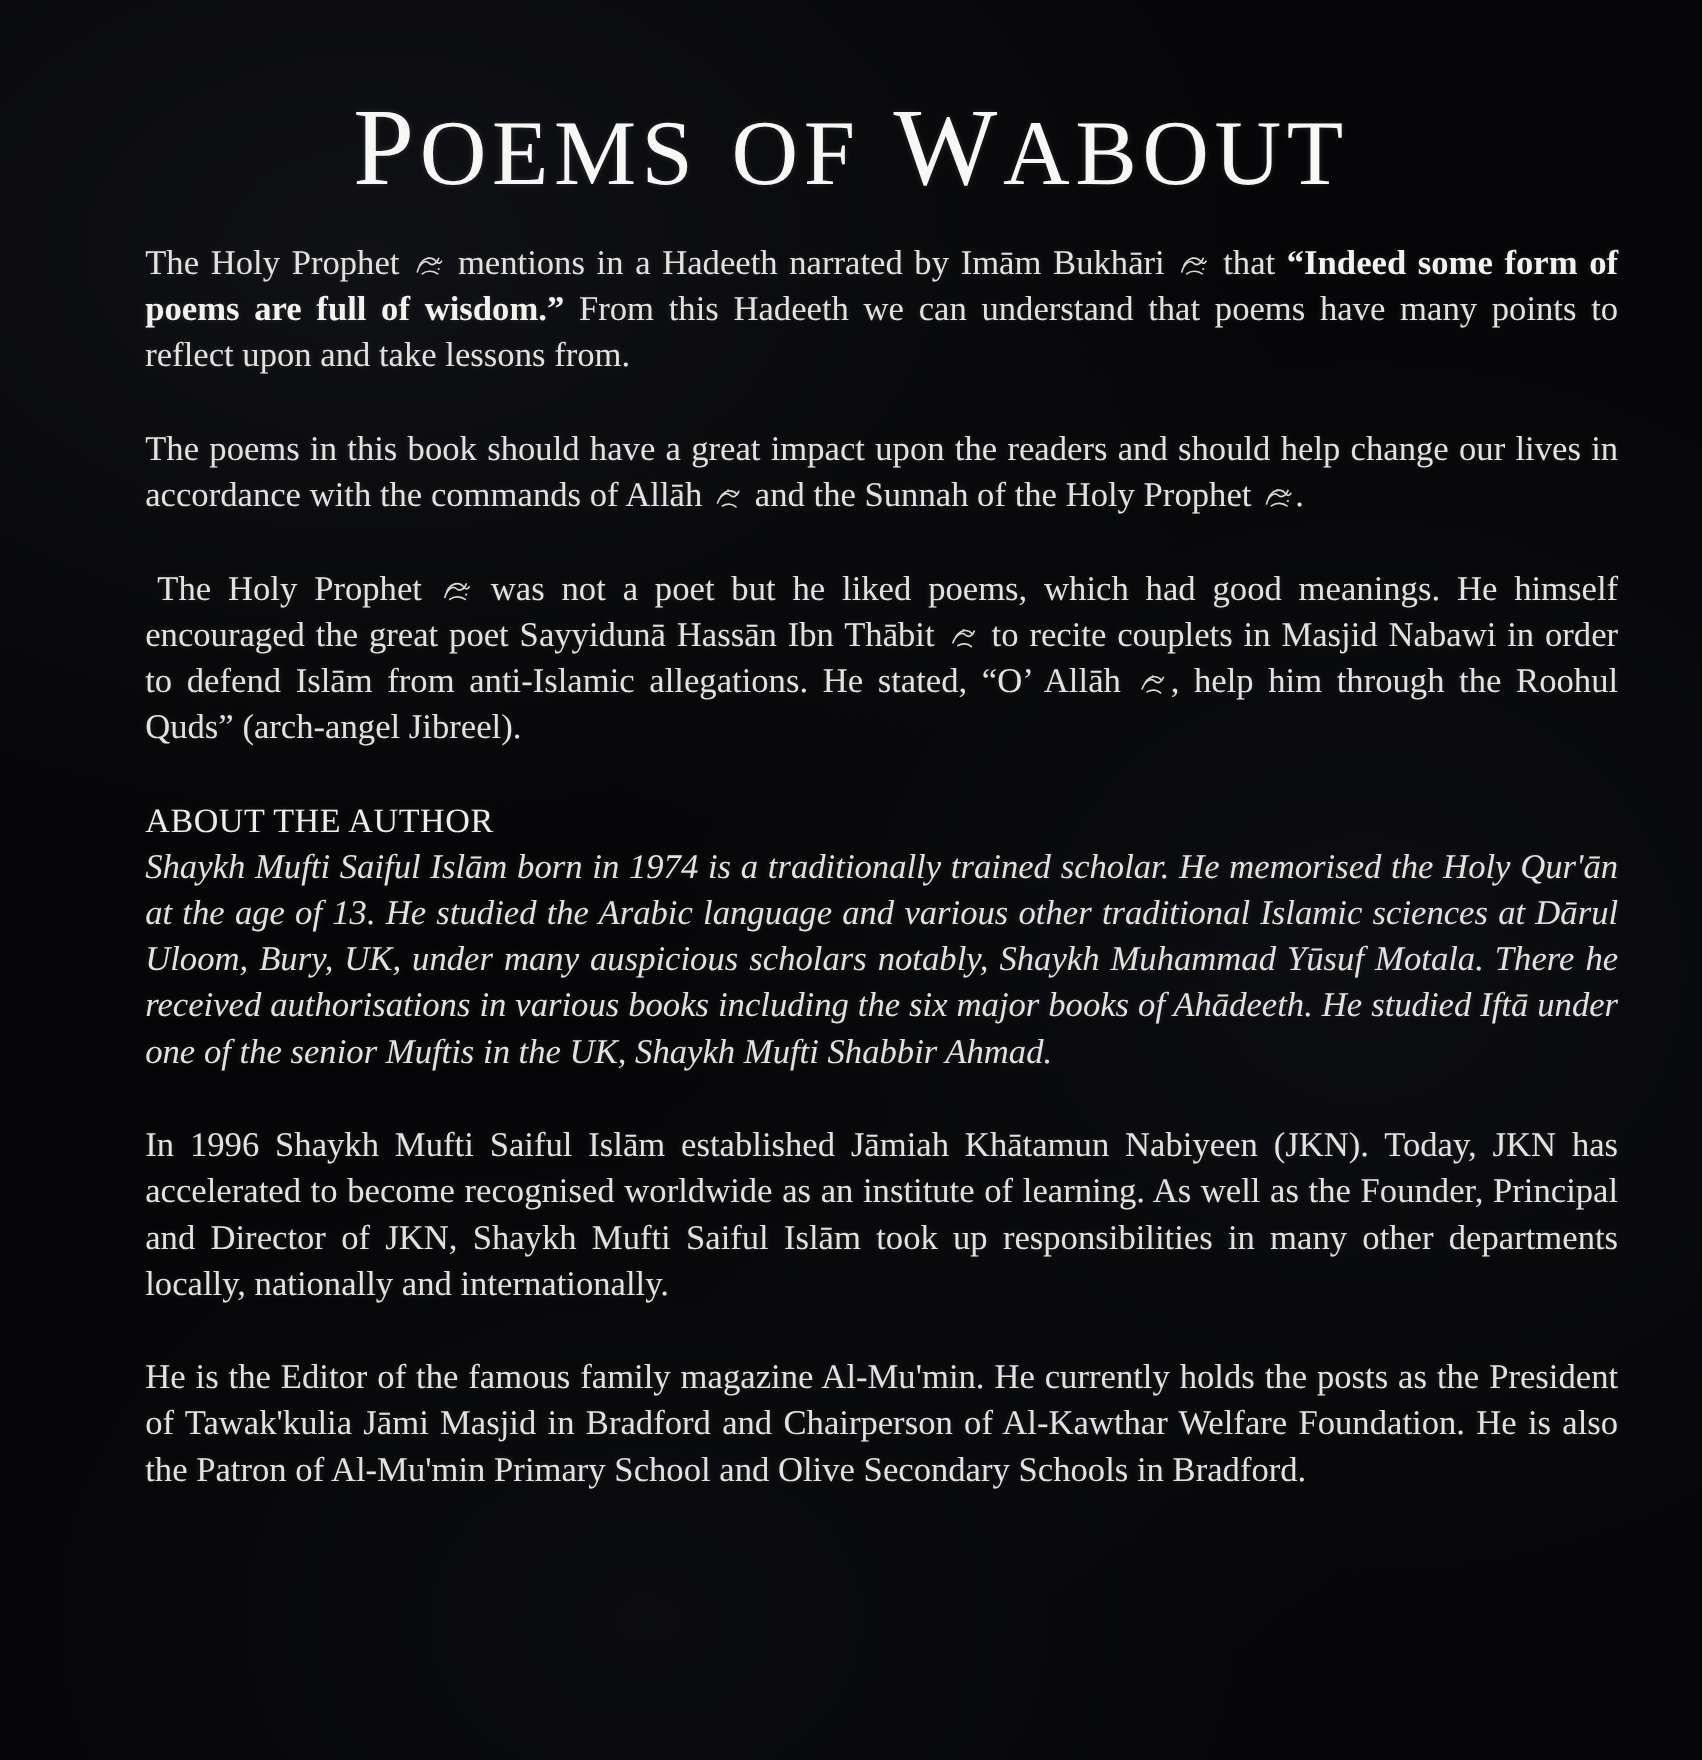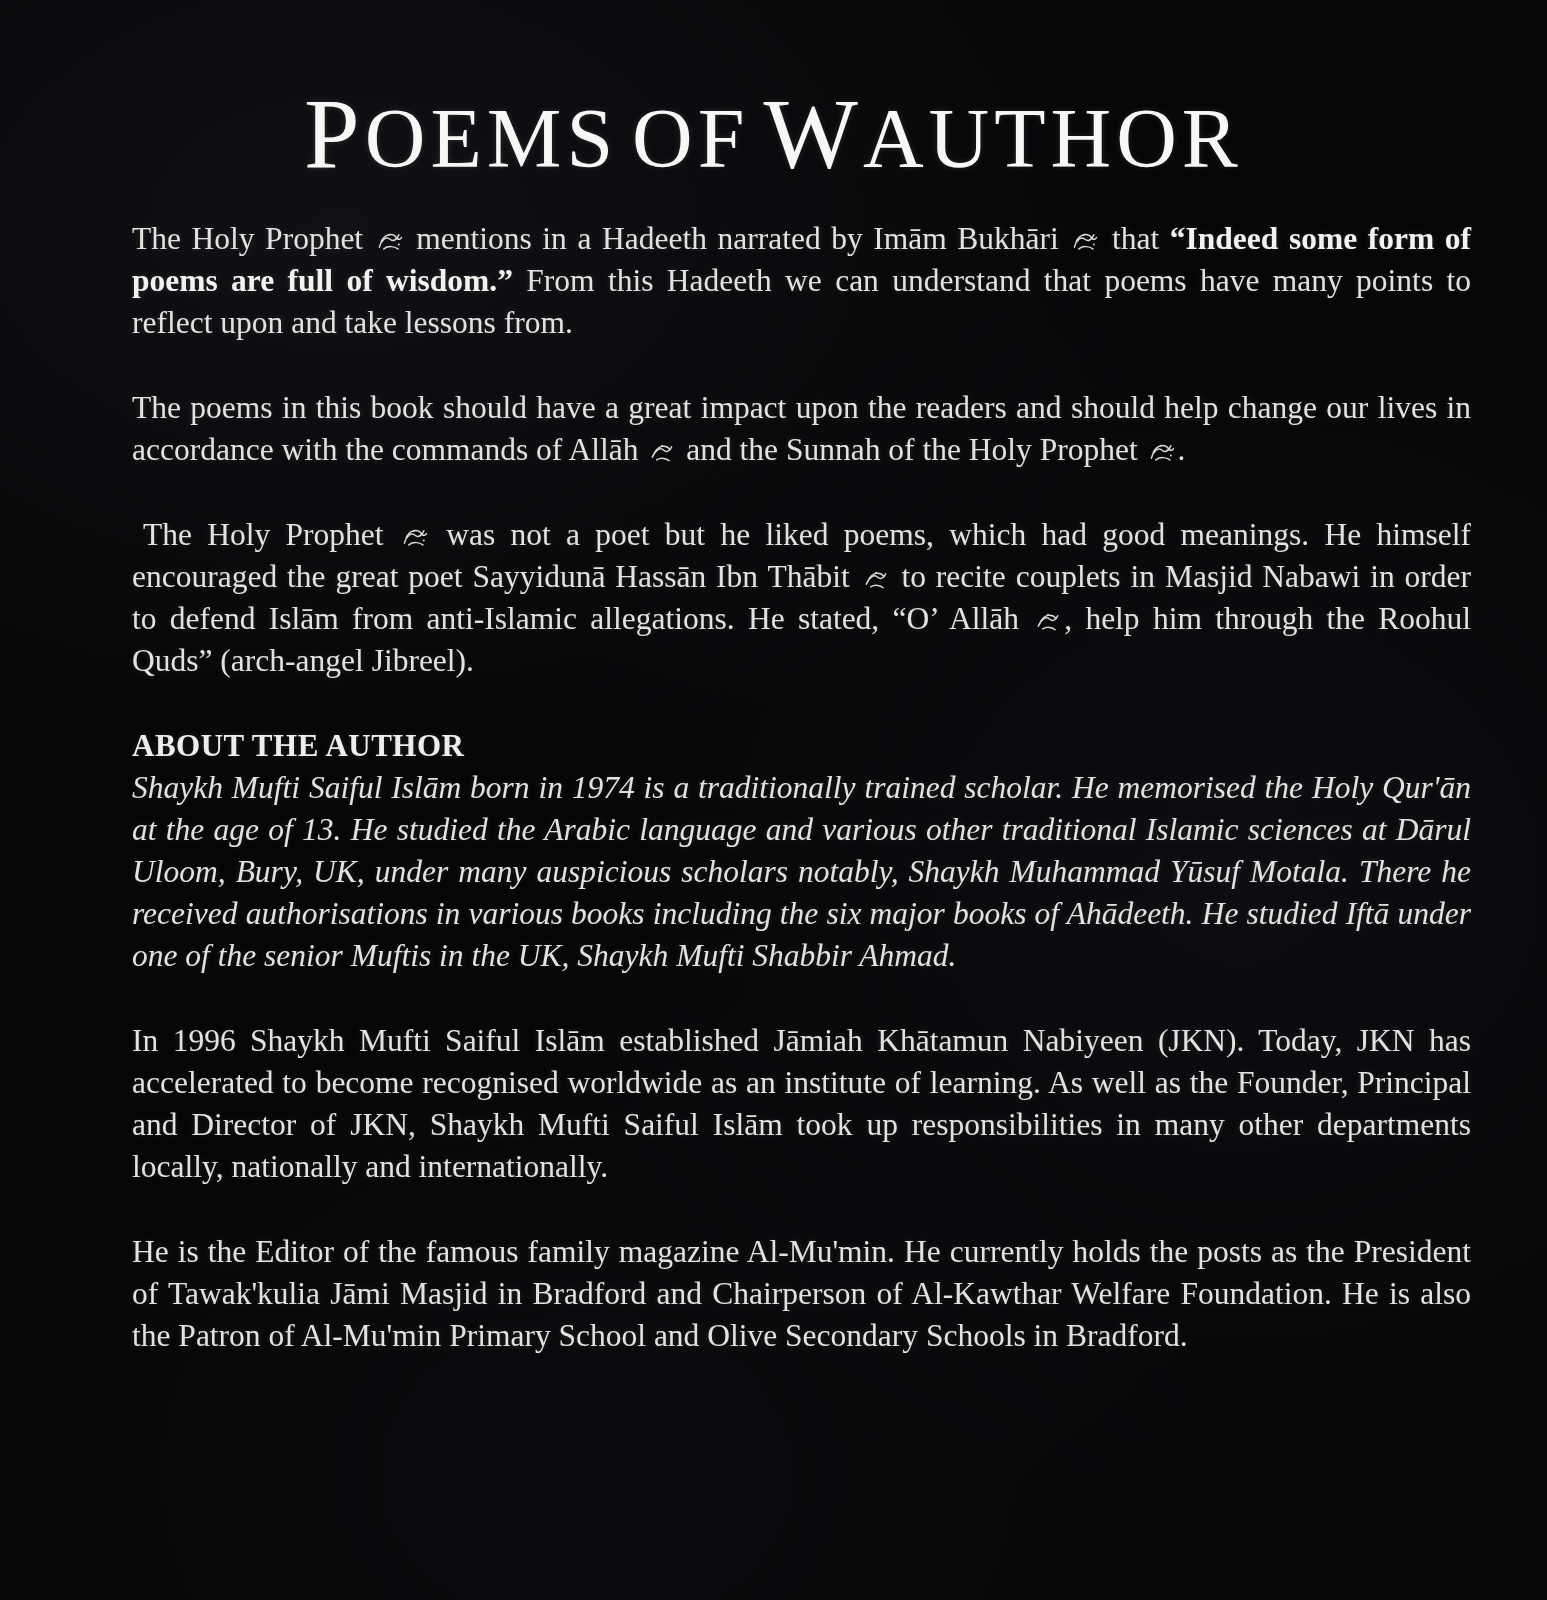--- a/index.html
+++ b/index.html
@@ -26,61 +26,61 @@
     padding-top: 84px;
     text-align: center;
     font-weight: 400;
     line-height: 1;
     color: #f7f7f5;
     letter-spacing: 5px;
     white-space: nowrap;
   }
   .title .lg { font-size: 100px; }
   .title .sm { font-size: 84px; text-align: center; }
-  .title .word + .word { margin-left: 14px; }
+  .title .word + .word { margin-left: 30px; }
   .content {
     padding: 34px 76px 0 132px;
   }
   .para {
     margin: 0 0 43px 0;
     font-size: 31.5px;
     line-height: 42px;
     text-align: justify;
   }
   .para.indent { text-indent: 11px; }
   .para .b {
     font-weight: 700;
     color: #f3f2ef;
   }
   .about {
     margin: 0;
     font-size: 31px;
     line-height: 42px;
-    font-weight: 700;
+    font-weight: 400;
     color: #eeede9;
     letter-spacing: 0.5px;
   }
   .para.after-heading { margin-top: 0; font-style: italic; }
   .hon {
     display: inline-block;
     width: 30px;
     height: 24px;
     vertical-align: -4px;
     margin: 0 1px;
   }
   .hon path { stroke: #d9d8d4; stroke-width: 1.7; fill: none; stroke-linecap: round; }
   .hon circle { fill: #d9d8d4; }
 </style>
 </head>
 <body>
 
 <div class="cover">
 
   <h1 class="title">
-    <span class="word"><span class="lg">P</span><span class="sm">OEMS</span></span><span class="word"><span class="sm">OF</span></span><span class="word"><span class="lg">W</span><span class="sm">AUTHOR</span></span>
+    <span class="word"><span class="lg">P</span><span class="sm">OEMS</span></span><span class="word"><span class="sm">OF</span></span><span class="word"><span class="lg">W</span><span class="sm">ABOUT</span></span>
   </h1>
 
   <div class="content">
 
     <p class="para"><span>The Holy Prophet </span><svg class="hon" viewBox="0 0 34 26" aria-hidden="true">
           <path d="M5 20c2-8 8-13 12-9 3 3 8 1 10-5"></path>
           <path d="M7 14c4-9 13-11 18-4 2 2 4 1 5-1"></path>
           <path d="M10 22c5-4 12-3 16 0"></path>
           <circle cx="16" cy="6" r="1.1"></circle>
           <circle cx="27" cy="17" r="1.1"></circle>

